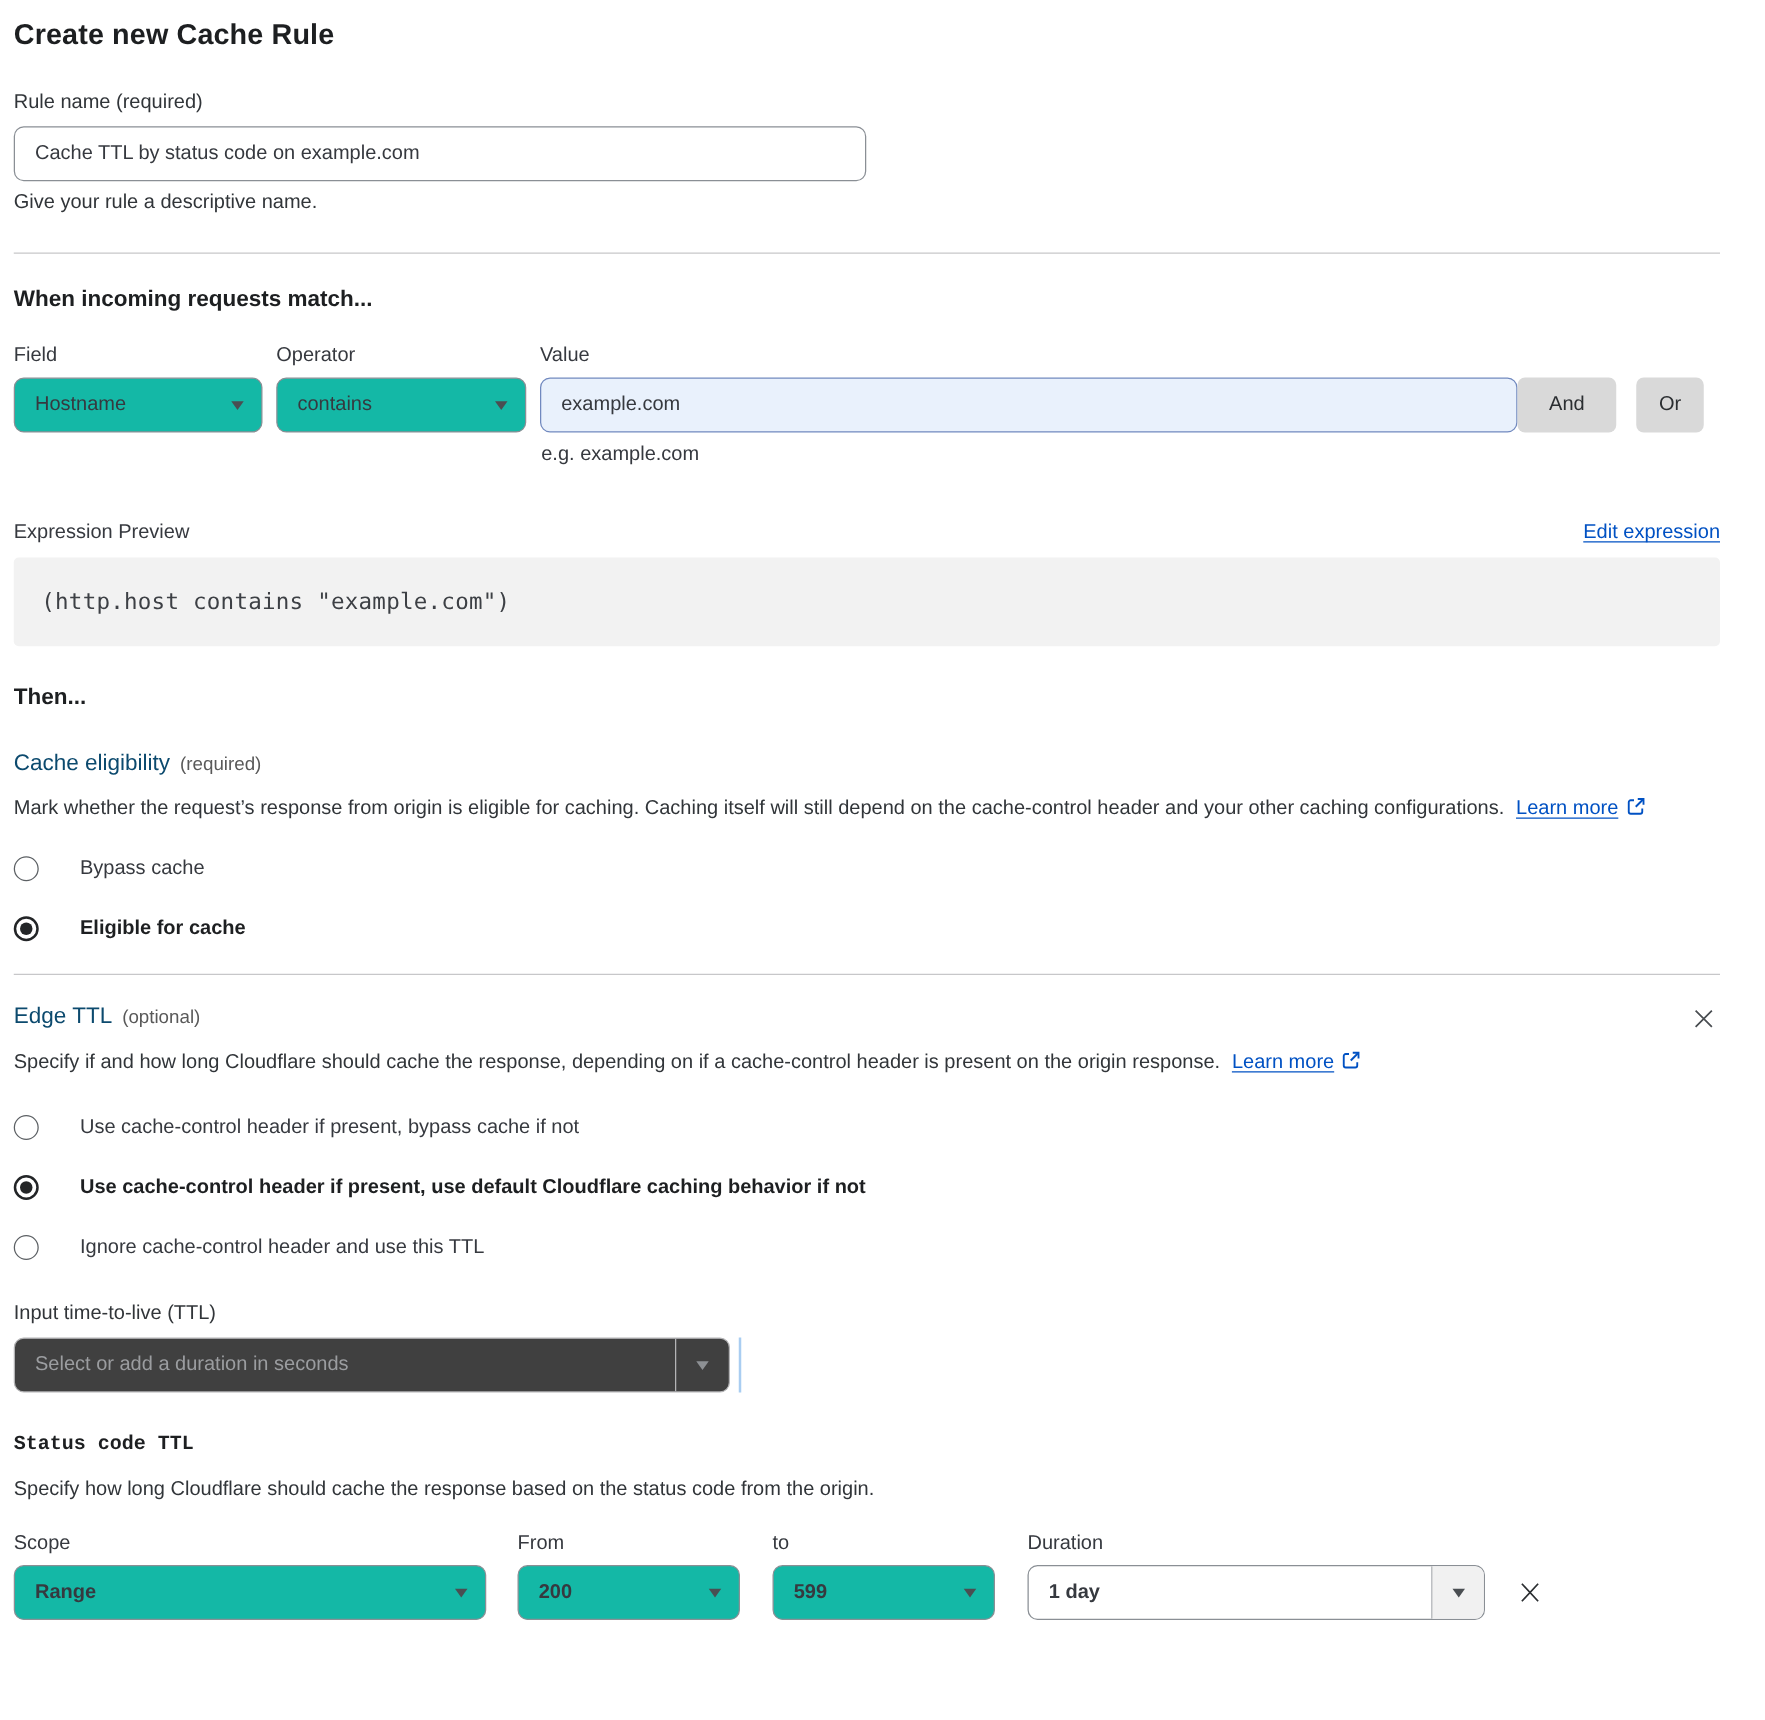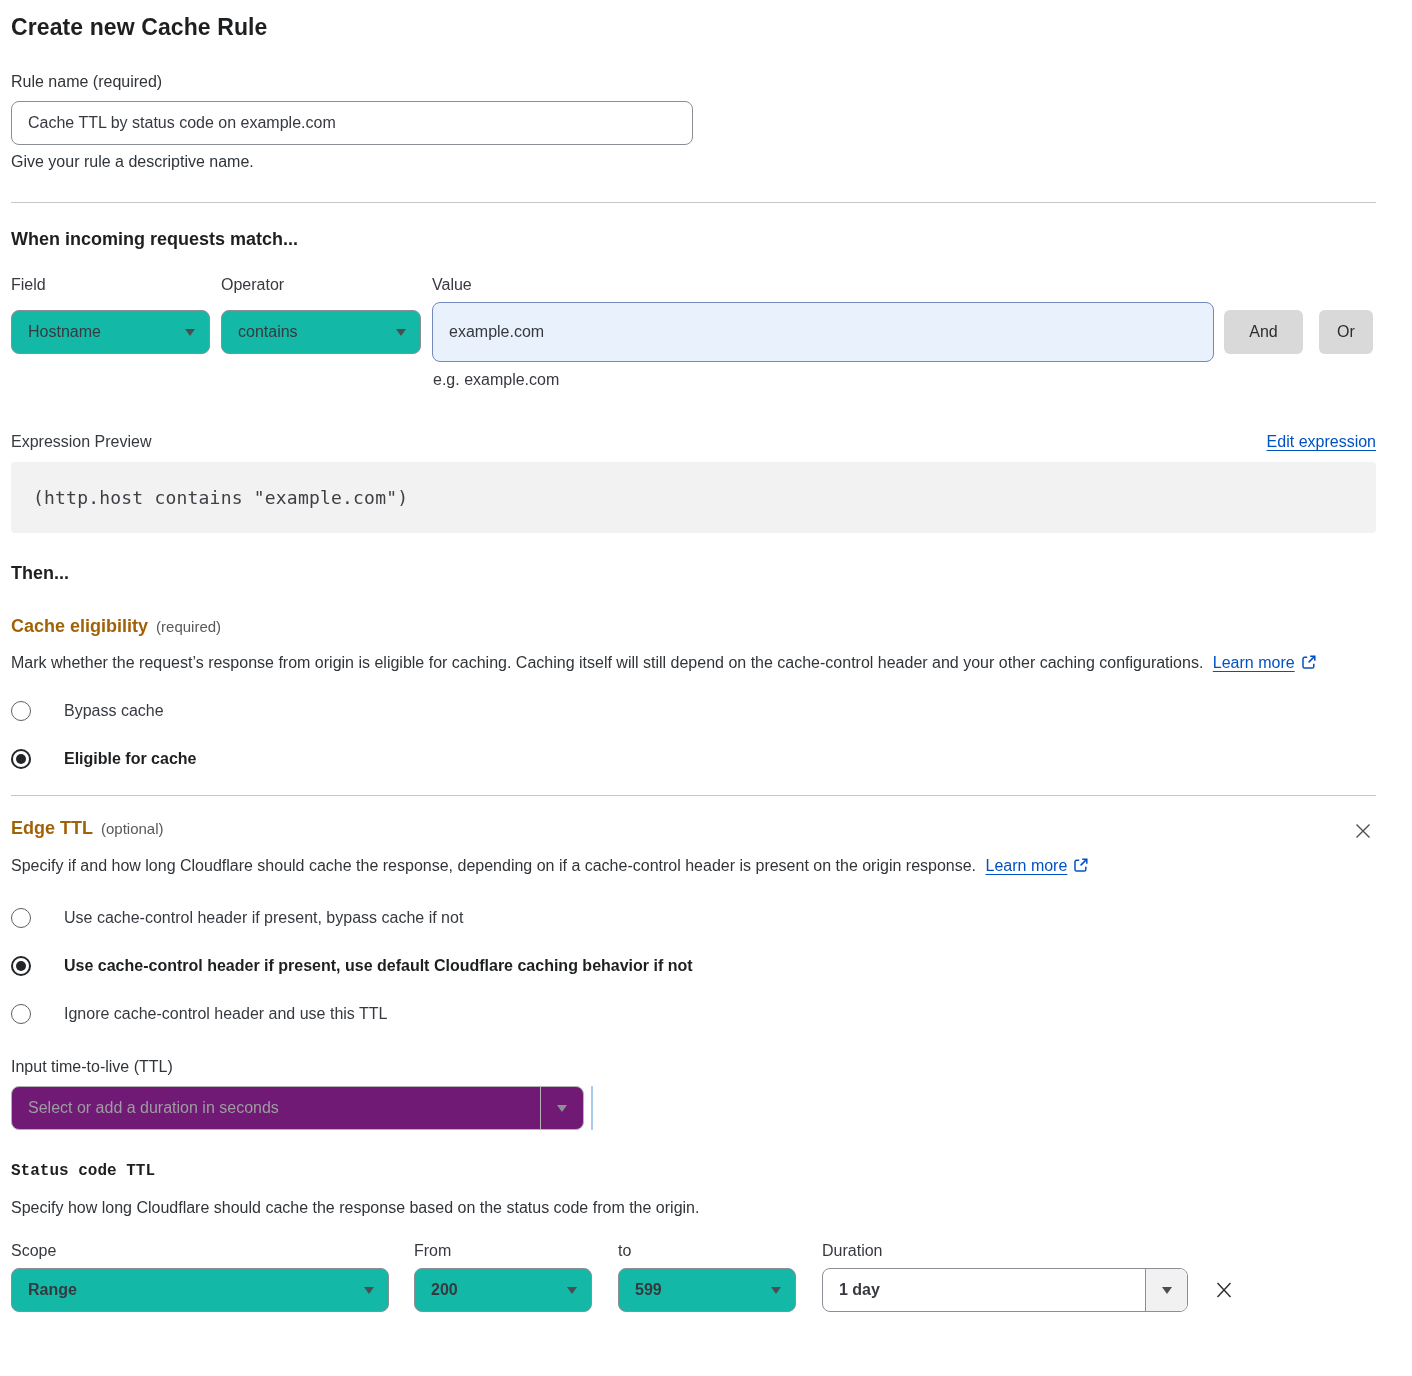--- a/index.html
+++ b/index.html
@@ -8,21 +8,21 @@
     width: 1412px; height: 1376px;
     font-family: "Liberation Sans", "DejaVu Sans", sans-serif;
     color: #36393f;
     font-size: 16px;
     overflow: hidden;
   }
   .page { padding: 14px 36px 0 11px; }
 
   h1.page-title { font-size: 23px; font-weight: 700; color: #1d1f21; letter-spacing: .1px; }
   .section-heading { font-size: 18px; font-weight: 700; color: #1d1f21; }
-  .sub-heading { font-size: 18px; font-weight: 700; color: #a16207; }
+  .sub-heading { font-size: 18px; font-weight: 400; color: #0c4a6e; }
   .small-heading { font-size: 16px; font-weight: 700; color: #1d1f21; }
   .badge-paren { font-weight: 400; color: #595959; font-size: 15px; margin-left: 8px; }
 
   .field-label { display: block; color: #313539; }
   .help-text { color: #313539; }
 
   .text-input {
     height: 44px; border: 1px solid #8a8f95; border-radius: 8px;
     padding: 0 16px; font-size: 16px; color: #36393f; background: #fff;
     font-family: inherit; width: 100%; outline: none;
@@ -44,21 +44,21 @@
   .caret.gray { border-top-color: #8d9094; }
 
   
   .match-labels { display: flex; margin-top: 26px; }
   .match-labels .lab-field { width: 210px; }
   .match-labels .lab-operator { width: 211px; }
   .match-row { display: flex; margin-top: 8px; align-items: center; }
   .sel-field { width: 199px; margin-right: 11px; }
   .sel-operator { width: 200px; margin-right: 11px; }
   .value-input {
-    width: 782px; height: 60px; margin-right: 10px;
+    width: 782px; height: 44px; 
     background: #e9f1fc; border: 1px solid #7189bf; border-radius: 8px;
     padding: 0 16px; font-size: 16px; color: #36393f; font-family: inherit; outline: none;
   }
   .btn-gray {
     height: 44px; background: #d9d9d9; border: none; border-radius: 6px;
     font-size: 16px; color: #2b2e31; font-family: inherit; cursor: pointer;
   }
   .btn-and { width: 79px; margin-right: 16px; }
   .btn-or { width: 54px; }
   .eg-text { margin-top: 9px; padding-left: 422px; }
@@ -89,21 +89,21 @@
   }
   .radio-label { margin-left: 33px; }
   .radio-label.bold { font-weight: 700; color: #1d1f21; }
 
   .section-header-row { display: flex; justify-content: space-between; align-items: flex-start; }
   .close-x { cursor: pointer; line-height: 0; padding: 2px; }
 
   
   .ttl-combo {
     margin-top: 10px; width: 573px; height: 44px;
-    background: #701a75; border: 1px solid #b4b4b6; border-radius: 8px;
+    background: #404040; border: 1px solid #b4b4b6; border-radius: 8px;
     display: flex; align-items: center; position: relative;
   }
   .ttl-combo .ph { flex: 1; padding: 0 16px; color: #9b9da0; }
   .ttl-combo .arrow-box {
     width: 43px; height: 100%; border-left: 1px solid #b4b4b6;
     display: flex; align-items: center; justify-content: center;
   }
   .cursor-bar { width: 2px; height: 44px; background: #a9cdf1; margin-left: 7px; }
   .ttl-row { display: flex; align-items: center; }
 

